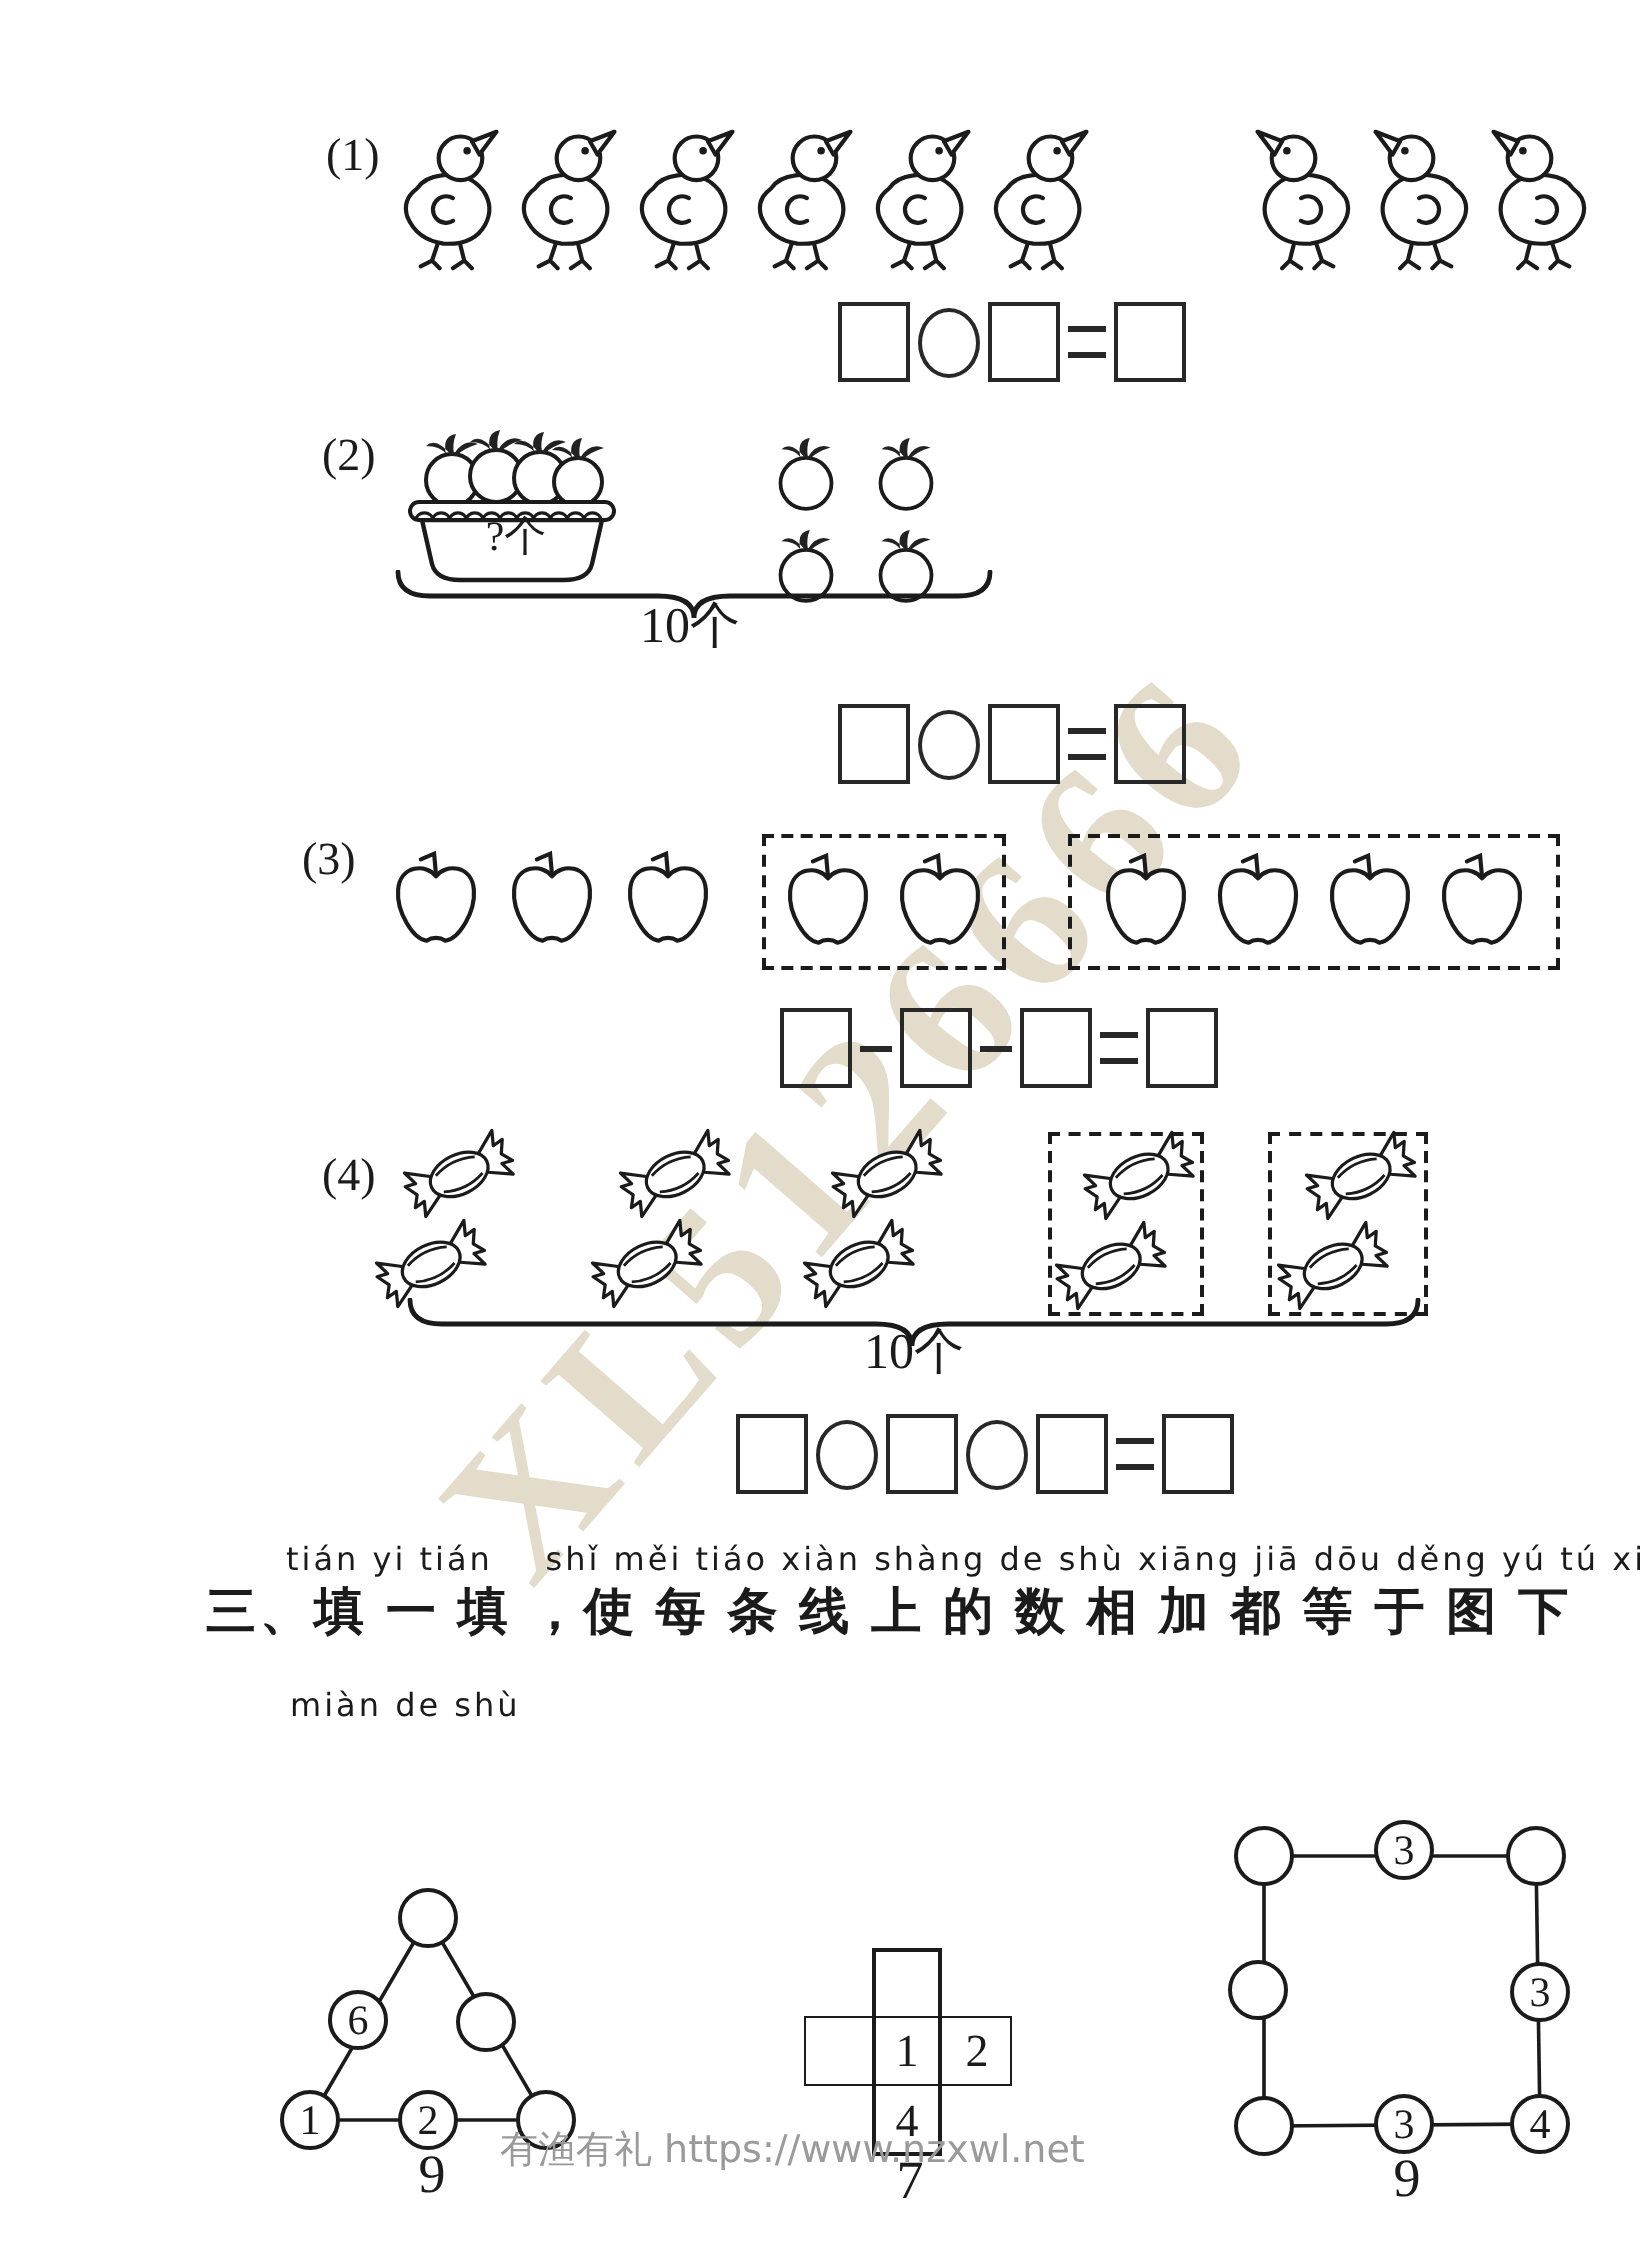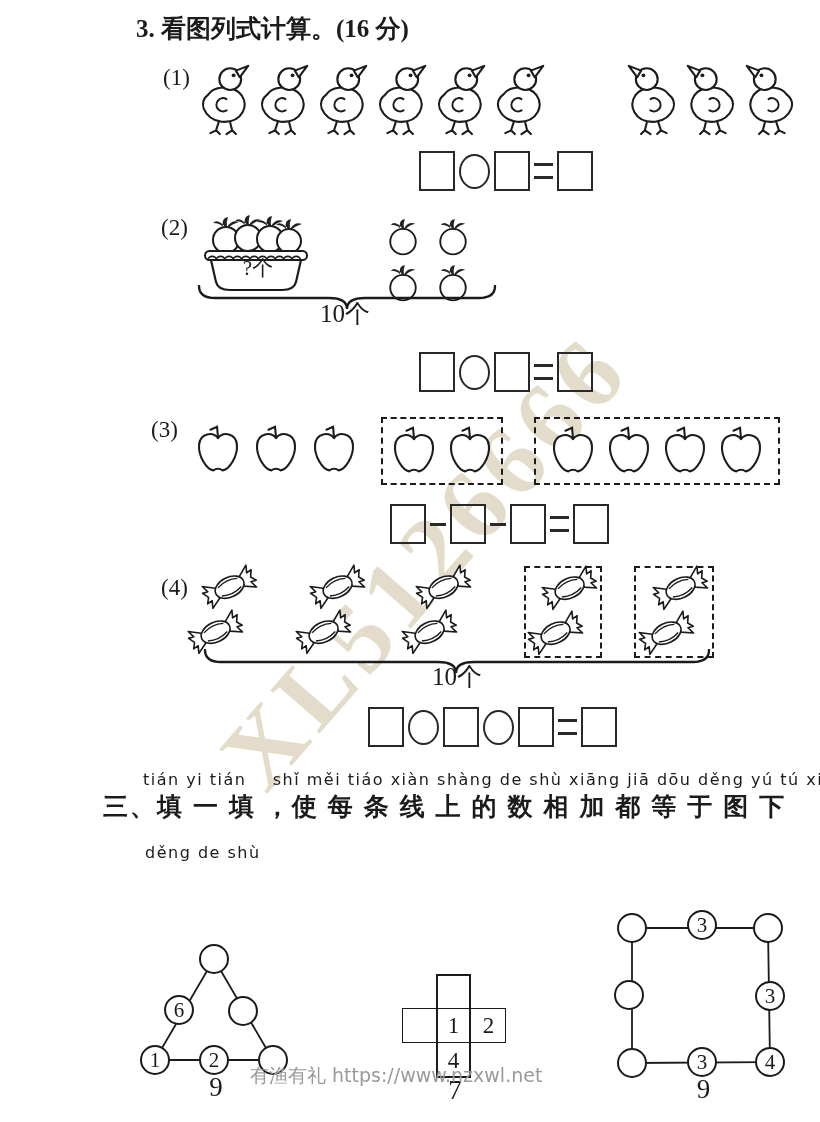--- a/index.html
+++ b/index.html
@@ -75,24 +75,20 @@
       </g>
       <path d="M20,14 Q32,9 44,14 M20,24 Q32,29 44,24" fill="none" stroke="#1b1b1b" stroke-width="1.5"></path>
     </symbol>
   </defs>
 </svg>
 
 <div class="page">
 
   <div class="watermark">XL5126666</div>
 
-  <div class="s3-title">
-    <span>3.</span>
-    <span>看图列式计算。(16 分)</span>
-  </div>
 
   <span class="plabel" style="left:163px;top:66px">(1)</span>
   <div class="row" style="left:198px;top:64px">
       <svg viewBox="0 0 58 76" width="55" height="72">
         <use href="#sym-chick"></use>
       </svg>
       <svg viewBox="0 0 58 76" width="55" height="72">
         <use href="#sym-chick"></use>
       </svg>
       <svg viewBox="0 0 58 76" width="55" height="72">
@@ -270,21 +266,21 @@
     <div class="eqcirc"></div>
     <div class="eqbox"></div>
     <div class="eqcirc"></div>
     <div class="eqbox"></div>
     <div class="eqeq"></div>
     <div class="eqbox"></div>
   </div>
 
   <div class="pinyin" style="left:143px;top:770px">tián yi tián    shǐ měi tiáo xiàn shàng de shù xiāng jiā dōu děng yú tú xià</div>
   <div class="hanzi" style="left:103px;top:791px">三、填 一 填 ，使 每 条 线 上 的 数 相 加 都 等 于 图 下</div>
-  <div class="pinyin" style="left:145px;top:843px">děng de shù</div>
+  <div class="pinyin" style="left:145px;top:843px">miàn de shù</div>
 
   <div class="fig" style="left:125px;top:933px;width:185px;height:150px">
     <svg width="185" height="150">
       <g stroke="#1b1b1b" stroke-width="1.8">
         <line x1="89" y1="26" x2="30" y2="127"></line>
         <line x1="89" y1="26" x2="148" y2="127"></line>
         <line x1="30" y1="127" x2="148" y2="127"></line>
       </g>
     </svg>
     <div class="node" style="left:74px;top:11px"></div>

